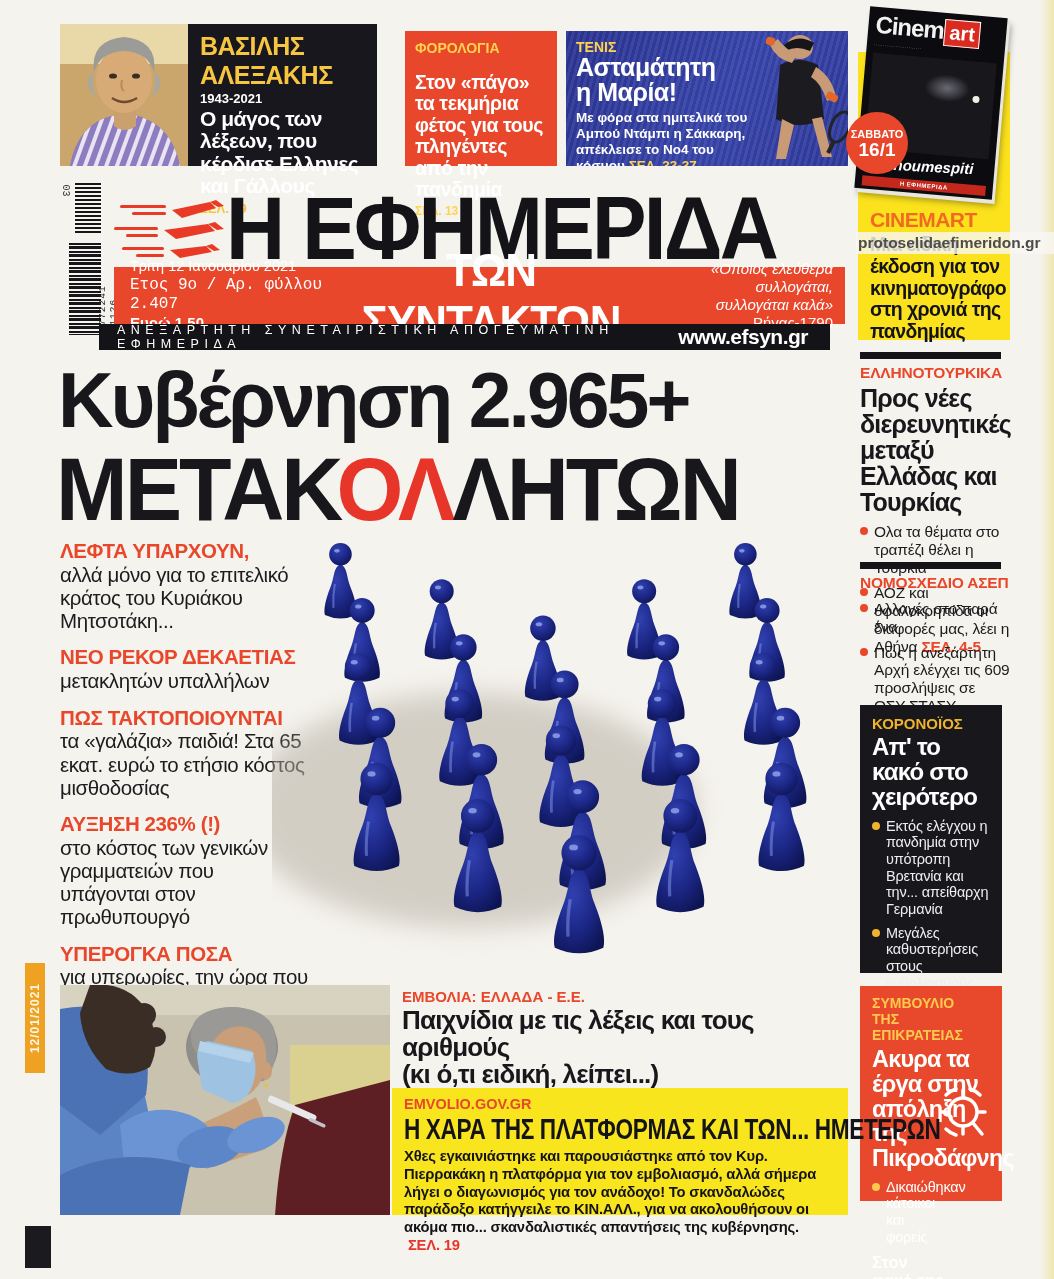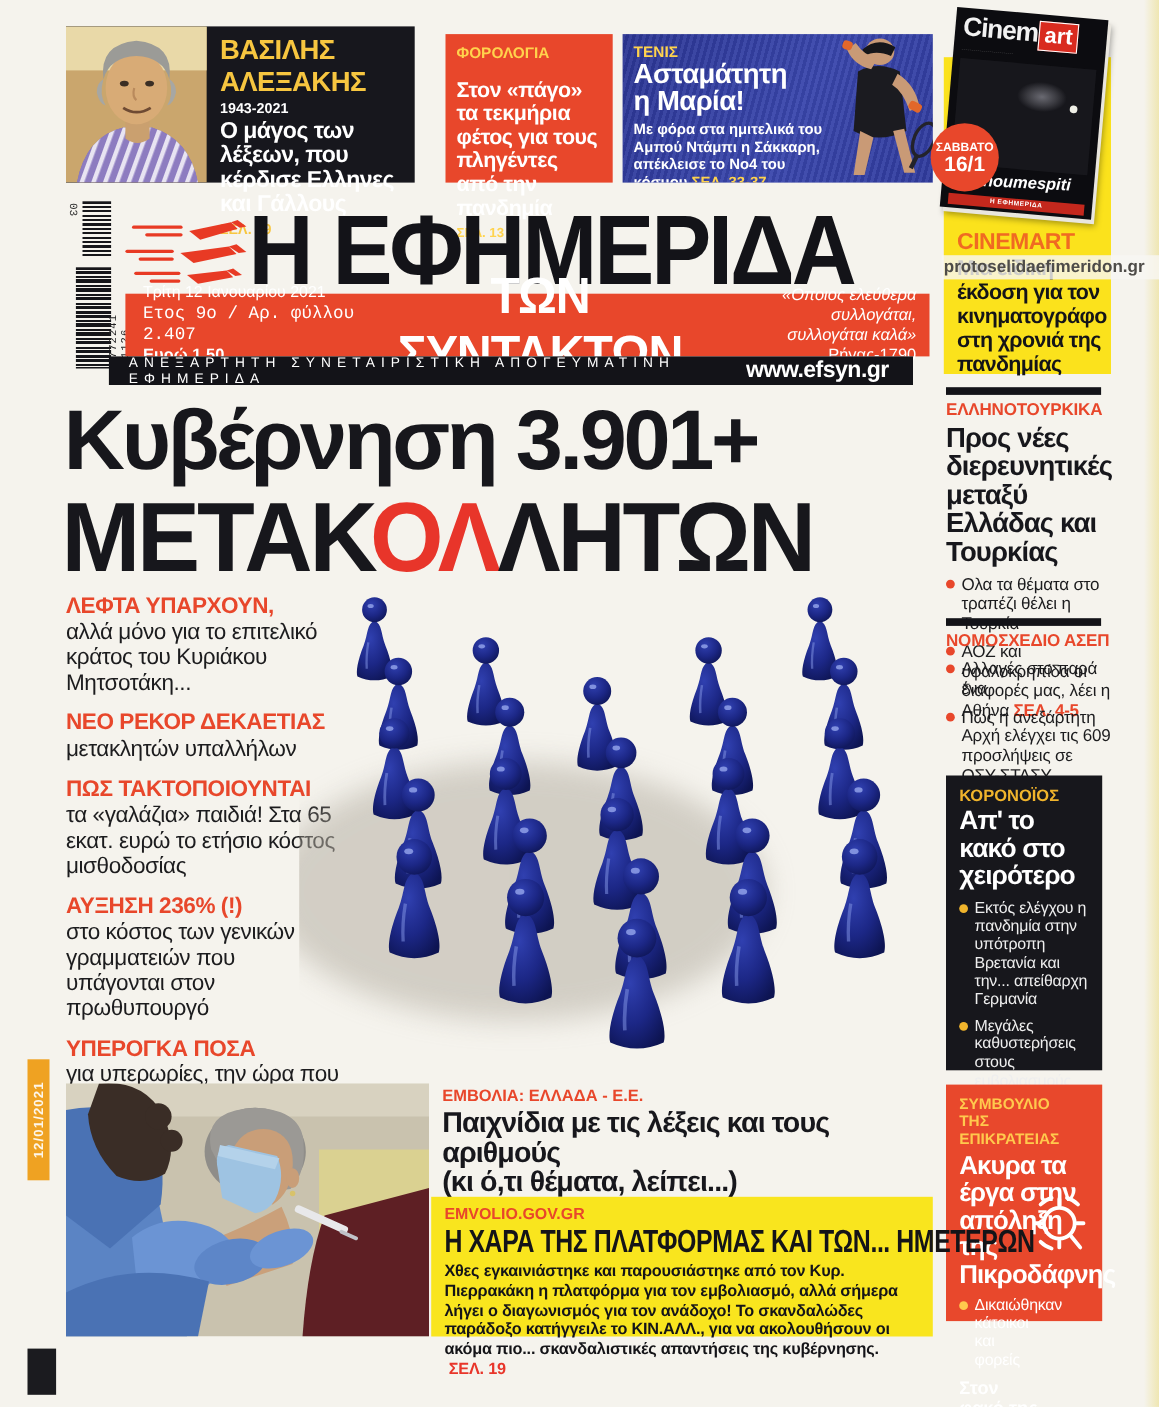--- a/index.html
+++ b/index.html
@@ -261,21 +261,21 @@
     <span>συλλογάται καλά»</span>
     <b>Ρήγας-1790</b>
   </div>
 </div>
 
 <div class="abs mast-blackbar">
   <span class="mast-tagline">ΑΝΕΞΑΡΤΗΤΗ ΣΥΝΕΤΑΙΡΙΣΤΙΚΗ ΑΠΟΓΕΥΜΑΤΙΝΗ ΕΦΗΜΕΡΙΔΑ</span>
   <span class="mast-site">www.efsyn.gr</span>
 </div>
 
-<div class="abs hl1">Κυβέρνηση 3.901+</div>
+<div class="abs hl1">Κυβέρνηση 2.965+</div>
 <div class="abs hl2"><span>ΜΕΤΑΚ</span><span class="red">ΟΛ</span><span>ΛΗΤΩΝ</span></div>
 
 <div class="abs lead-col">
   <div class="lead-item">
     <span class="li-lead">ΛΕΦΤΑ ΥΠΑΡΧΟΥΝ,</span>
     <div class="li-text">αλλά μόνο για το επιτελικό κράτος του Κυριάκου Μητσοτάκη...</div>
   </div>
   <div class="lead-item">
     <span class="li-lead">ΝΕΟ ΡΕΚΟΡ ΔΕΚΑΕΤΙΑΣ</span>
     <div class="li-text">μετακλητών υπαλλήλων</div>
@@ -419,21 +419,21 @@
   <ellipse cx="196" cy="150" rx="30" ry="16" fill="#6b94d4" transform="rotate(-20 196 150)"></ellipse>
   <rect x="206" y="120" width="52" height="7" rx="3" fill="#e8e8ea" transform="rotate(24 232 124)"></rect>
   <rect x="248" y="136" width="18" height="3.5" rx="1.5" fill="#c0c2c8" transform="rotate(24 257 138)"></rect>
   <path d="M0 190 q60 -30 130 -10 l-10 50 L0 230 Z" fill="#4a72b4"></path>
 </svg>
 
 <div class="abs vax-sec">
   <div class="vax-label">ΕΜΒΟΛΙΑ: ΕΛΛΑΔΑ - Ε.Ε.</div>
   <div class="vax-title">
     <span>Παιχνίδια με τις λέξεις και τους αριθμούς</span><br>
-    <span>(κι ό,τι θέματα, λείπει...)</span>
+    <span>(κι ό,τι ειδική, λείπει...)</span>
   </div>
   <div class="vax-bullet">
     <span class="dot"></span>
     <span>Πώς θα εμβολιαστούν οι άνω των 85</span>
     &nbsp;<span class="sb-page-inline">ΣΕΛ. 20-21</span>
   </div>
 </div>
 
 <div class="abs emv-box">
   <div class="emv-label">EMVOLIO.GOV.GR</div>

